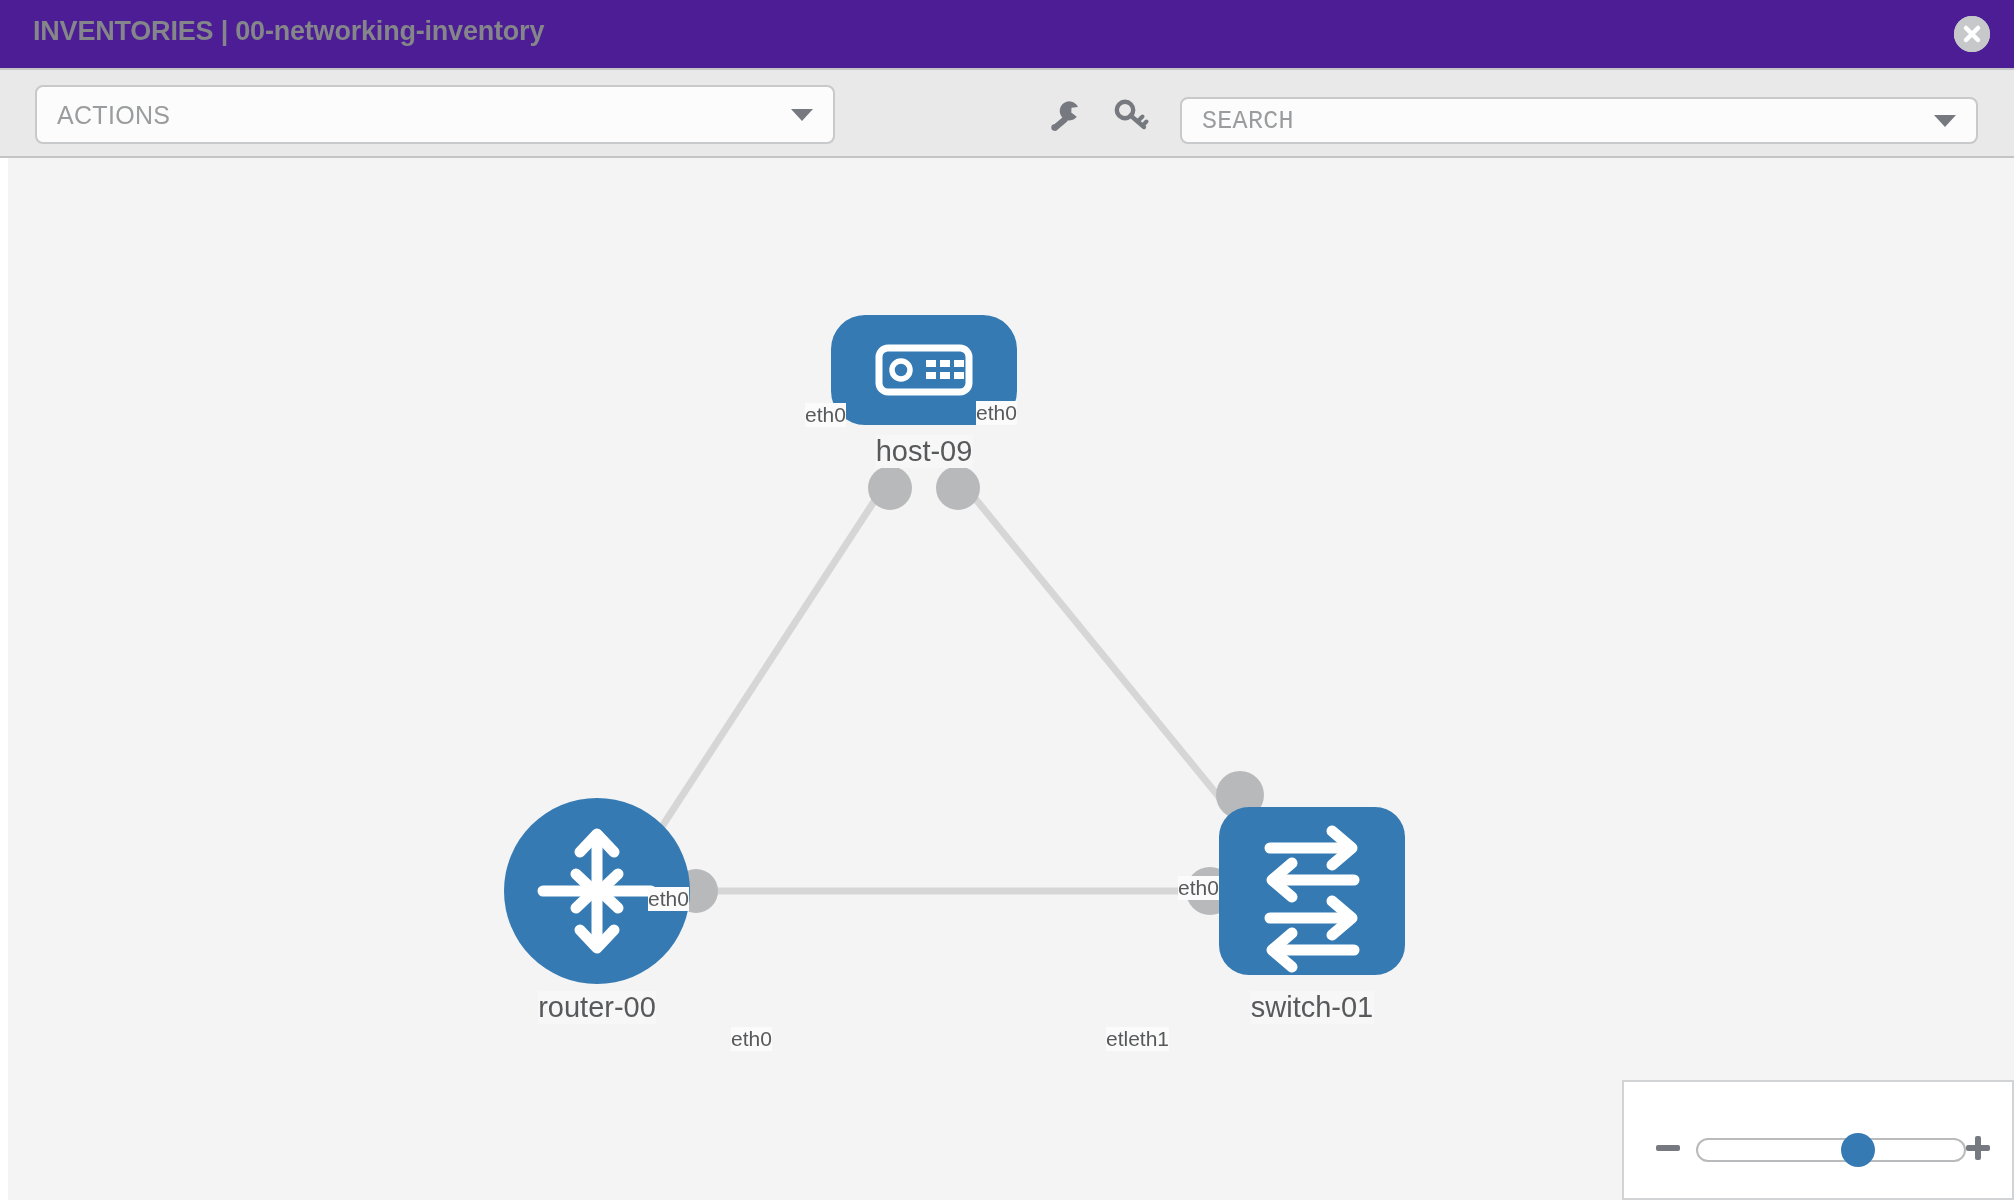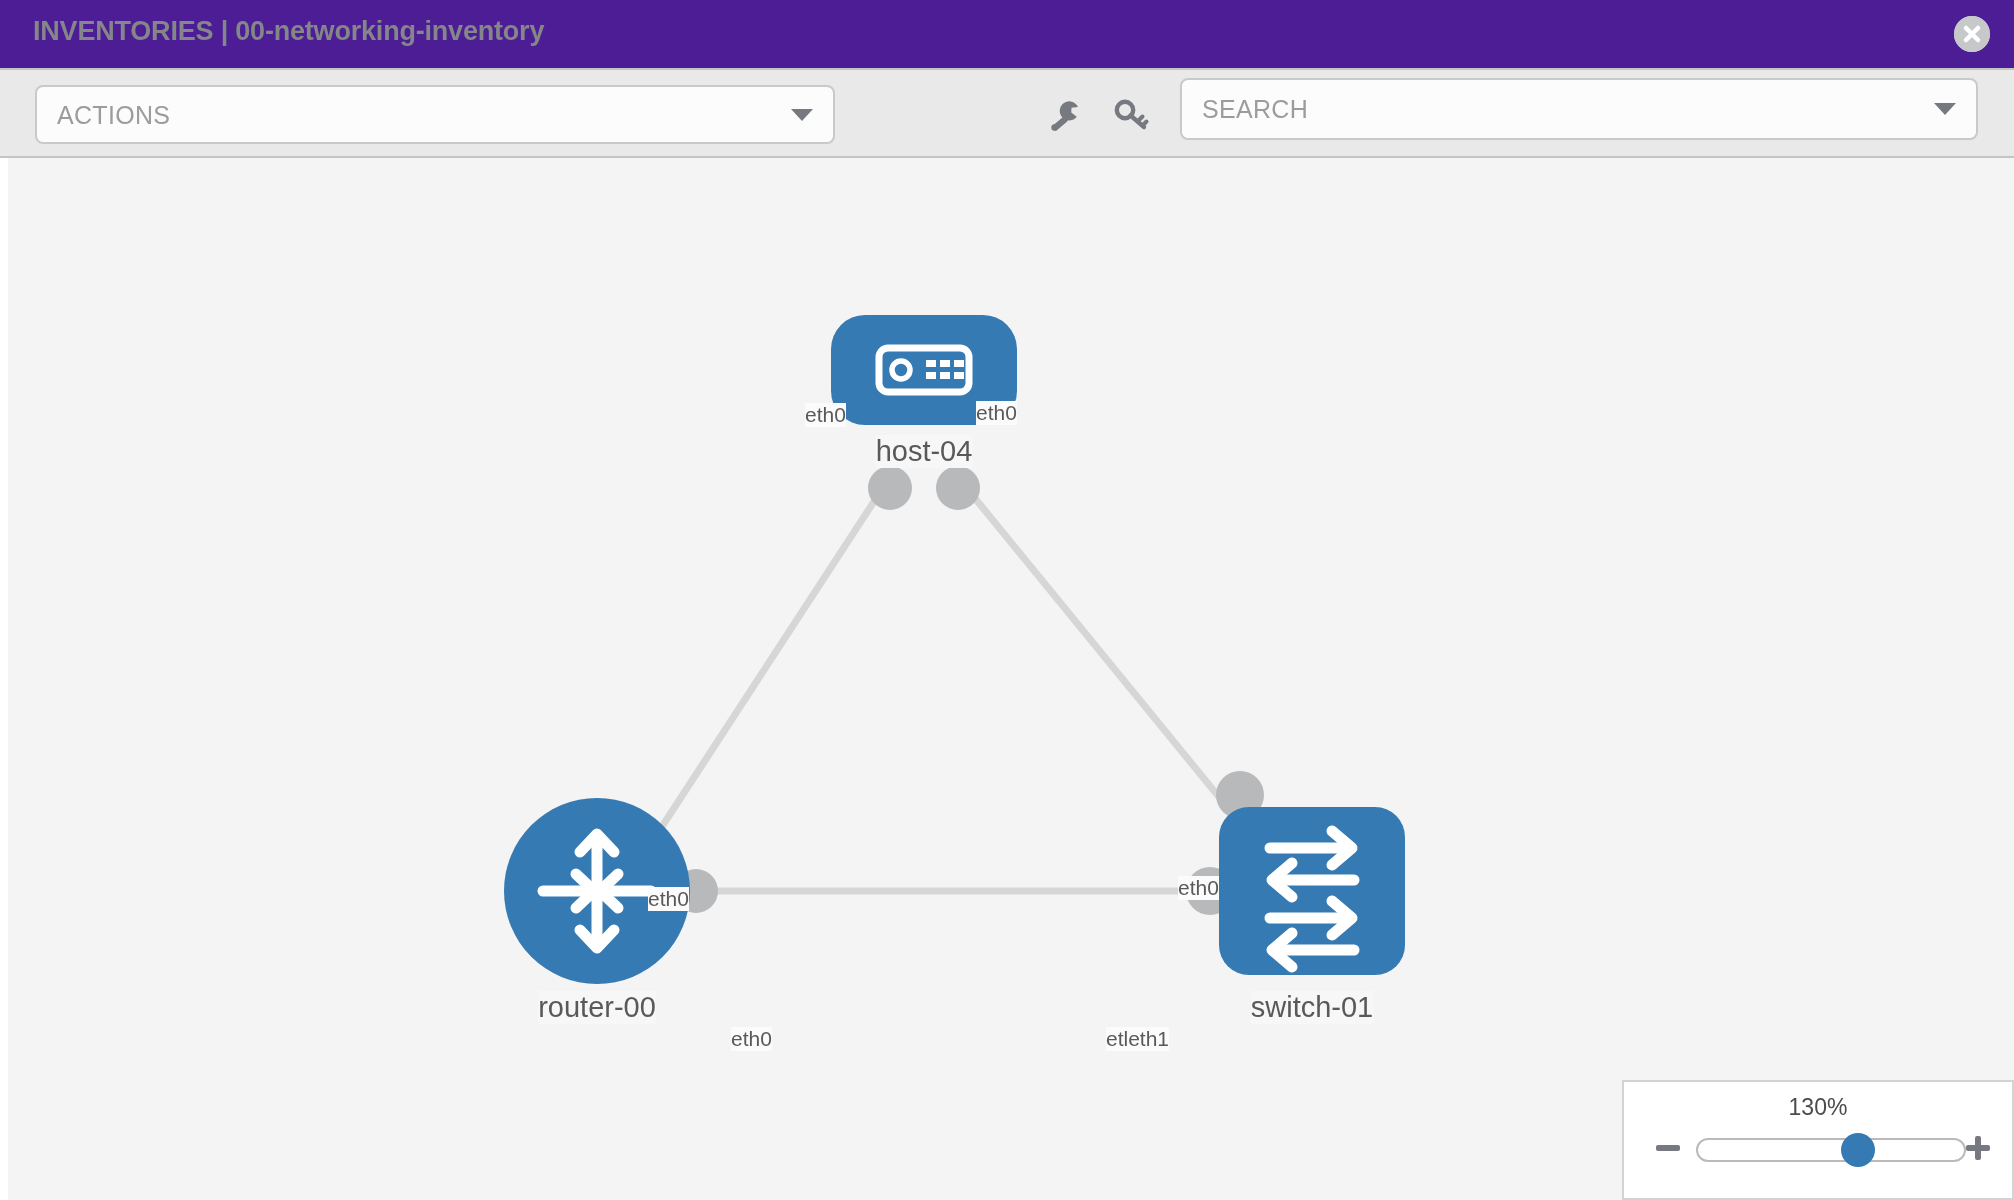--- a/index.html
+++ b/index.html
@@ -67,23 +67,24 @@
     cursor: pointer;
   }
   .actions-select {
     left: 35px;
     top: 15px;
     width: 800px;
     height: 59px;
   }
   .search-select {
     left: 1180px;
-    top: 8px;
+    top: 27px;
     width: 798px;
-    height: 62px;
+    height: 47px;
+    font-family: Liberation Mono, monospace;
   }
   .select-label {
     position: absolute;
     left: 20px;
     top: 50%;
     transform: translateY(-50%);
     font-size: 25px;
     color: #9b9c9e;
     letter-spacing: 0.3px;
     white-space: nowrap;
@@ -315,29 +316,28 @@
   <span class="iface-label" style="left:968px; top:243px;">eth0</span>
 
   <span class="iface-label" style="left:640px; top:729px;">eth0</span>
 
   <span class="iface-label" style="left:1170px; top:718px;">eth0</span>
 
   <span class="iface-label" style="left:723px; top:869px;">eth0</span>
 
   <span class="iface-label" style="left:1098px; top:869px;">etleth1</span>
 
-  <span class="node-label" style="left:916px; top:277px;">host-04</span>
+  <span class="node-label" style="left:916px; top:277px;">host-09</span>
 
   <span class="node-label" style="left:589px; top:833px;">router-00</span>
 
   <span class="node-label" style="left:1304px; top:833px;">switch-01</span>
 </div>
 
 <div class="zoom-panel">
-  <div class="zoom-level">130%</div>
 
   <div class="zoom-minus">
     <svg width="28" height="28" viewBox="0 0 28 28">
       <rect x="2" y="11" width="24" height="6" rx="2" fill="#76797f"></rect>
     </svg>
   </div>
 
   <div class="zoom-track">
     <div class="zoom-thumb" id="zoom-thumb" style="left: 60%;"></div>
   </div>

